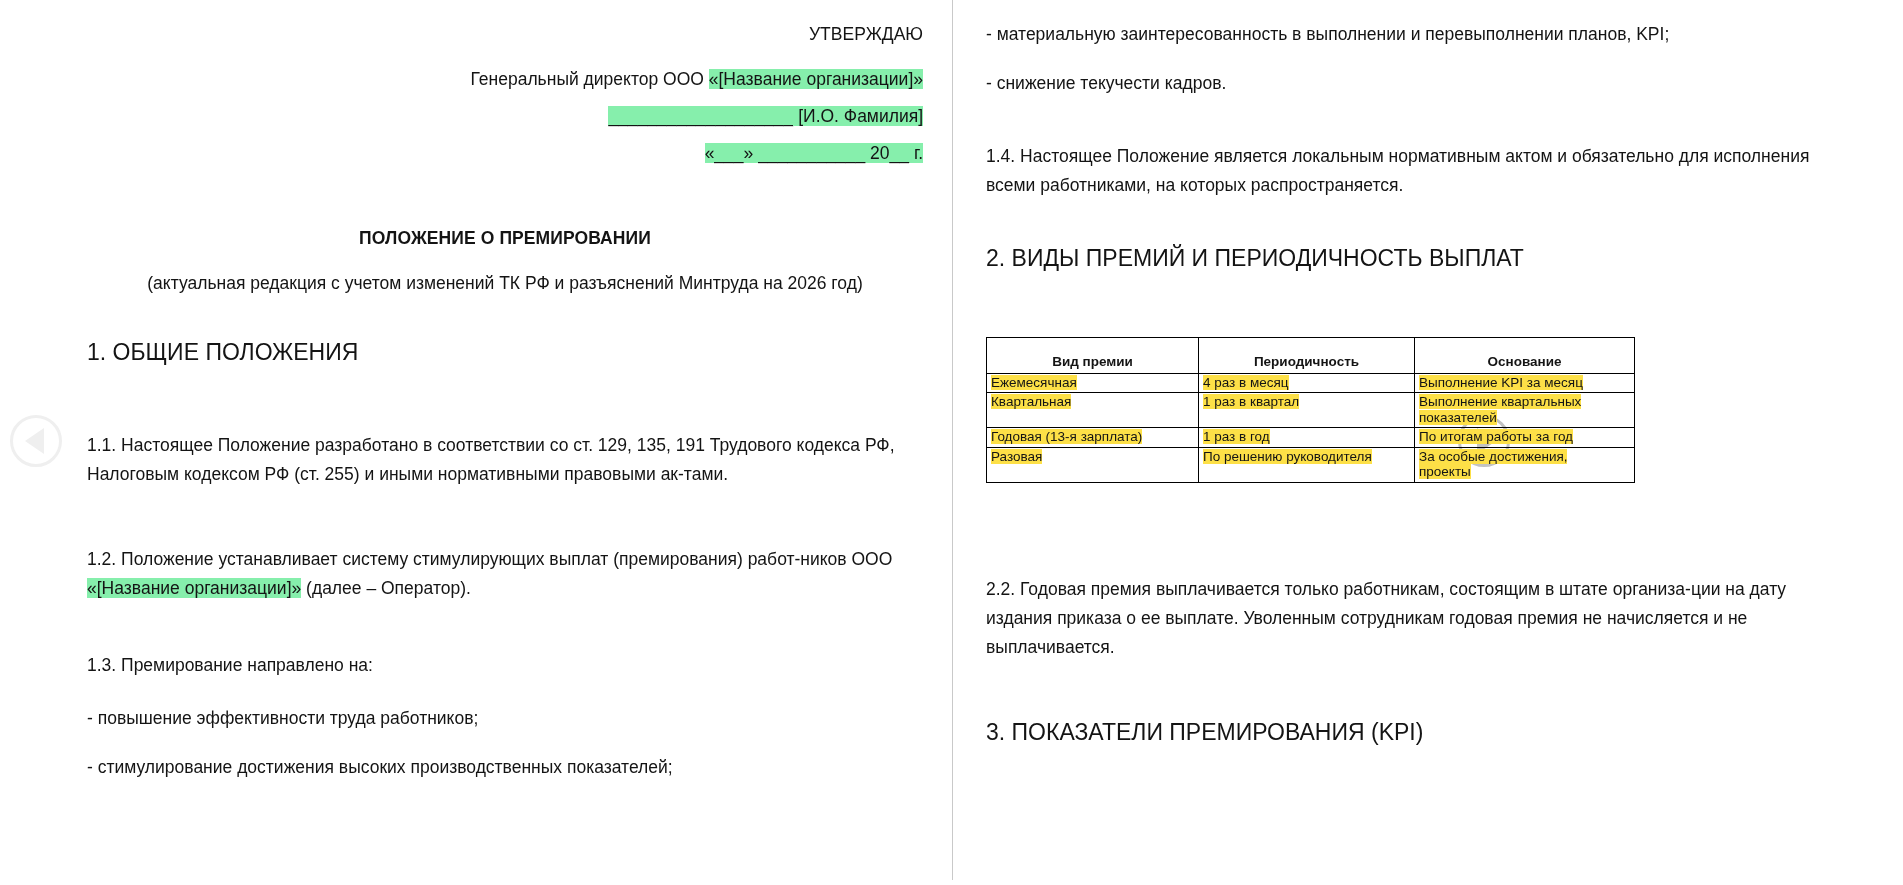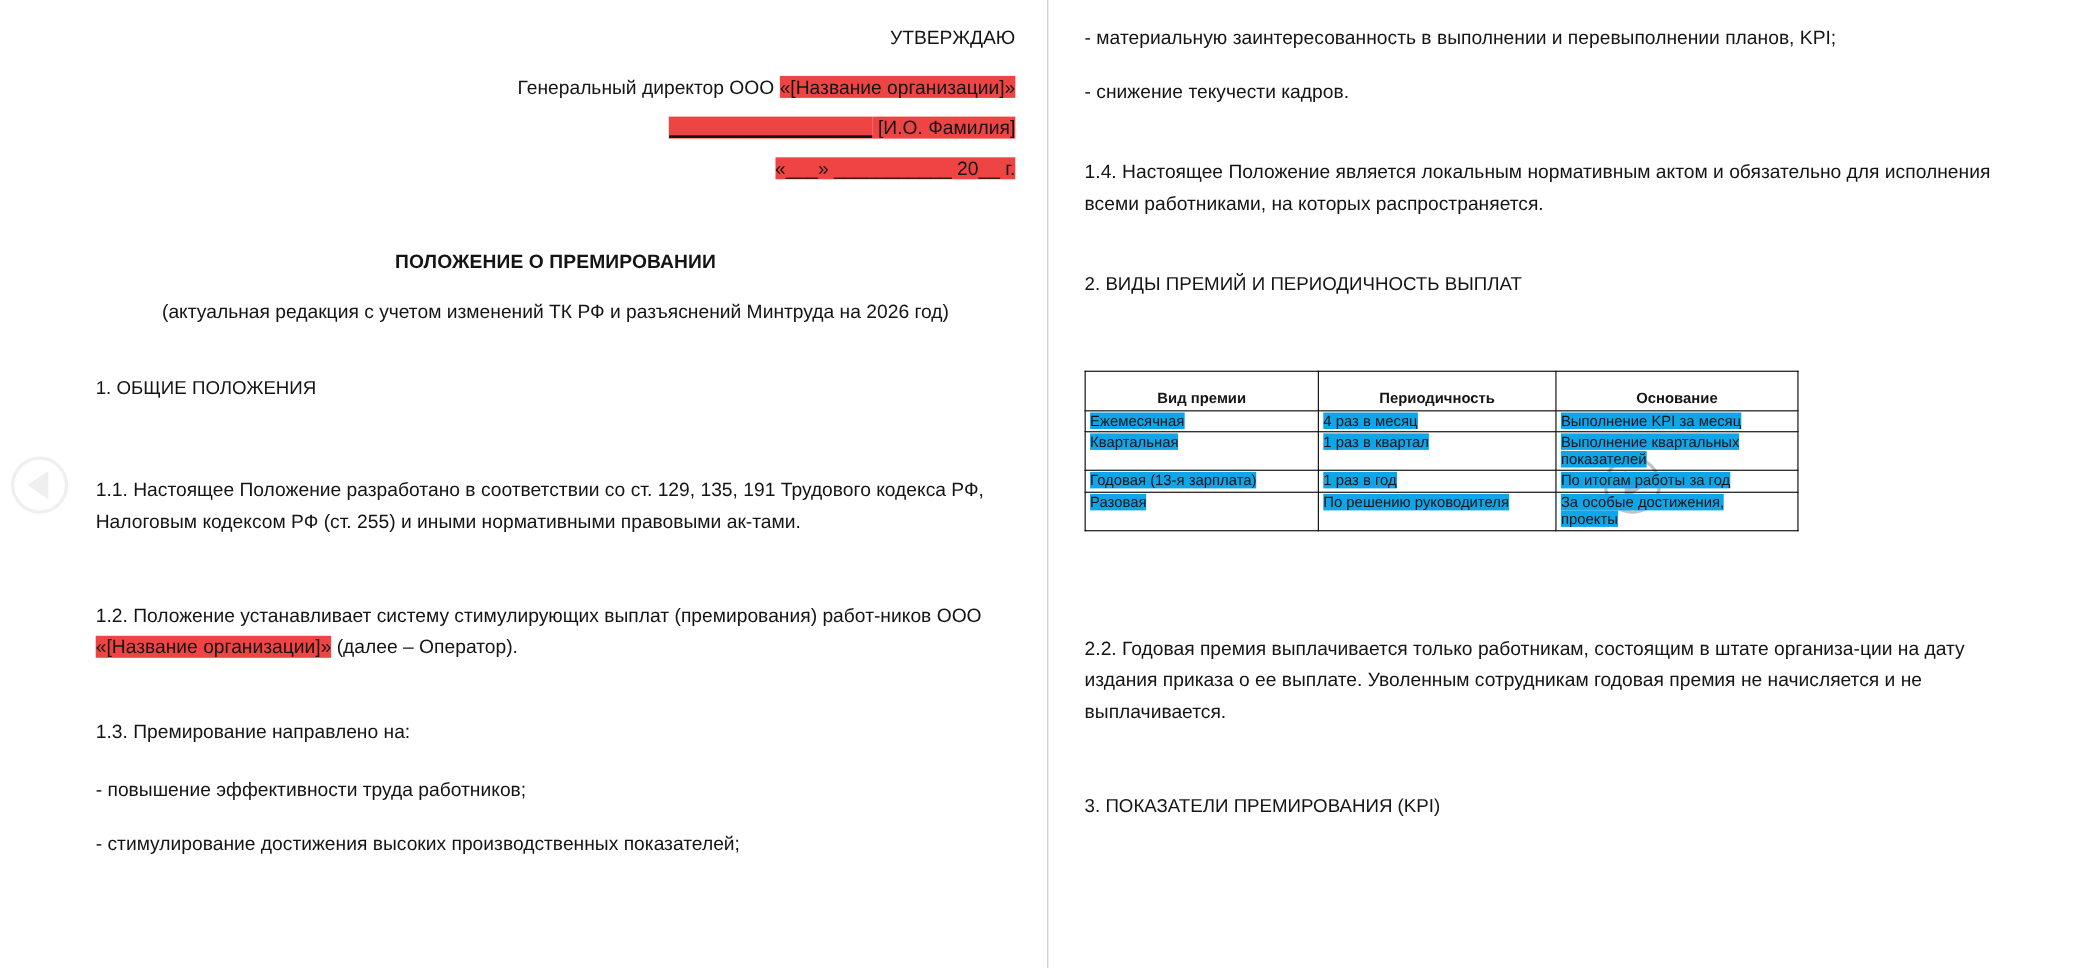--- a/index.html
+++ b/index.html
@@ -71,43 +71,42 @@
   .col-right { left: 986px; width: 838px; }
 
   
   .p {
     margin: 0;
     font-size: 17.5px;
     line-height: 29px;
     color: #141414;
   }
   .hl {
-    background: #ef4444;
+    background: #86efac;
     color: #141414;
     margin-top: 36px;
   }
   .uline {
-    text-decoration: underline;
     text-decoration-thickness: 1.5px;
   }
 
   .right-al  { text-align: right; }
   .center-al { text-align: center; }
 
   .doc-title {
     margin: 0;
     font-size: 17.5px;
     font-weight: 700;
     text-align: center;
     line-height: 29px;
     letter-spacing: 0.1px;
   }
   .sec-head {
     margin: 0;
-    font-size: 17px;
+    font-size: 23px;
     line-height: 29px;
     font-weight: 400;
   }
 
   .sp-8  { height: 8px; }
   .sp-16 { height: 16px; }
   .sp-20 { height: 20px; }
   .sp-24 { height: 24px; }
   .sp-40 { height: 40px; }
   .sp-44 { height: 44px; }
@@ -137,21 +136,21 @@
   table.premium-table th {
     text-align: center;
     font-weight: 700;
     padding-top: 16px;
     padding-bottom: 3px;
   }
   table.premium-table .c1 { width: 212px; }
   table.premium-table .c2 { width: 216px; }
   table.premium-table .c3 { width: 220px; }
   .cell-hl {
-    background: #0ea5e9;
+    background: #fde047;
     display: inline;
     box-decoration-break: clone;
     -webkit-box-decoration-break: clone;
   }
   .cell-two { height: 33px; }
 </style>
 </head>
 <body>
 
 <div class="page">

